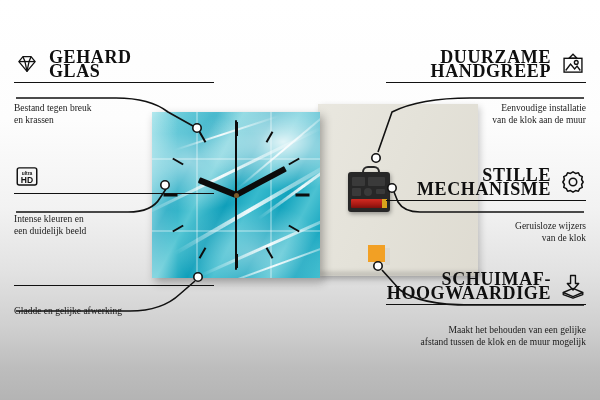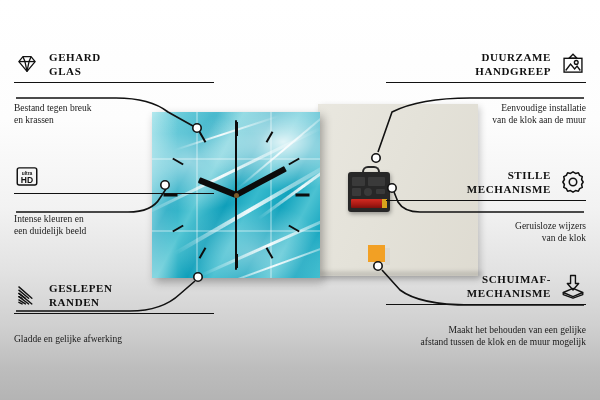--- a/index.html
+++ b/index.html
@@ -183,21 +183,21 @@
   .feature.right { text-align: right; }
   .f-head {
     display: flex;
     align-items: center;
     gap: 9px;
   }
   .feature.right .f-head { flex-direction: row-reverse; }
   .f-title {
     font-family: "Liberation Serif", serif;
     font-weight: bold;
-    font-size: 11px;
+    font-size: 18px;
     line-height: 14px;
     letter-spacing: 0.6px;
     color: #0f0f0f;
     white-space: pre-line;
   }
   .f-rule {
     border: none;
     border-top: 1.4px solid #111;
     margin: 4px 0 4px 0;
     width: 100%;
@@ -331,36 +331,20 @@
         <text x="16" y="14.5" text-anchor="middle" font-family="Liberation Sans, sans-serif" font-size="6" font-weight="bold" fill="#111">ultra</text>
         <text x="16" y="24" text-anchor="middle" font-family="Liberation Sans, sans-serif" font-size="10.5" font-weight="bold" fill="#111">HD</text>
       </svg>
     </div>
     <hr class="f-rule">
     <div class="f-desc">Intense kleuren en
 een duidelijk beeld</div>
   </div>
 
   <div class="feature left" id="feat-randen">
-    <div class="f-head">
-      <svg class="f-icon" viewBox="0 0 32 32">
-        <g stroke="#111" stroke-width="1.7" stroke-linecap="round">
-          <path d="M6,6 L22,20"></path>
-            <path d="M6,10 L18,20"></path>
-            <path d="M6,14 L14,20"></path>
-            <path d="M6,18 L10,20"></path>
-          <path d="M6,14 L22,27"></path>
-            <path d="M6,18 L18,27"></path>
-            <path d="M6,22 L14,27"></path>
-            <path d="M6,25 L10,27"></path>
-        </g>
-      </svg>
-      <div class="f-title">GESLEPEN
-RANDEN</div>
-    </div>
     <hr class="f-rule">
     <div class="f-desc">Gladde en gelijke afwerking</div>
   </div>
 
   <div class="feature right" id="feat-handgreep">
     <div class="f-head">
       <svg class="f-icon" viewBox="0 0 32 32">
         <g fill="none" stroke="#111" stroke-width="1.7">
           <path d="M16,4 L11,9 L21,9 Z"></path>
           <rect x="5" y="9" width="22" height="17"></rect>
@@ -395,20 +379,20 @@
   <div class="feature right" id="feat-standhouder">
     <div class="f-head">
       <svg class="f-icon" viewBox="0 0 32 32">
         <g fill="none" stroke="#111" stroke-width="1.7" stroke-linejoin="round">
           <path d="M13,3 L19,3 L19,13 L23,13 L16,21 L9,13 L13,13 Z"></path>
           <path d="M16,19 L28,24 L16,29 L4,24 Z"></path>
           <path d="M4,24 L4,26.5 L16,31 L28,26.5 L28,24"></path>
         </g>
       </svg>
       <div class="f-title">SCHUIMAF-
-MECHANISME</div>
+HOOGWAARDIGE</div>
     </div>
     <hr class="f-rule">
     <div class="f-desc">Maakt het behouden van een gelijke
 afstand tussen de klok en de muur mogelijk</div>
   </div>
 
 </div>
 
 </body></html>

